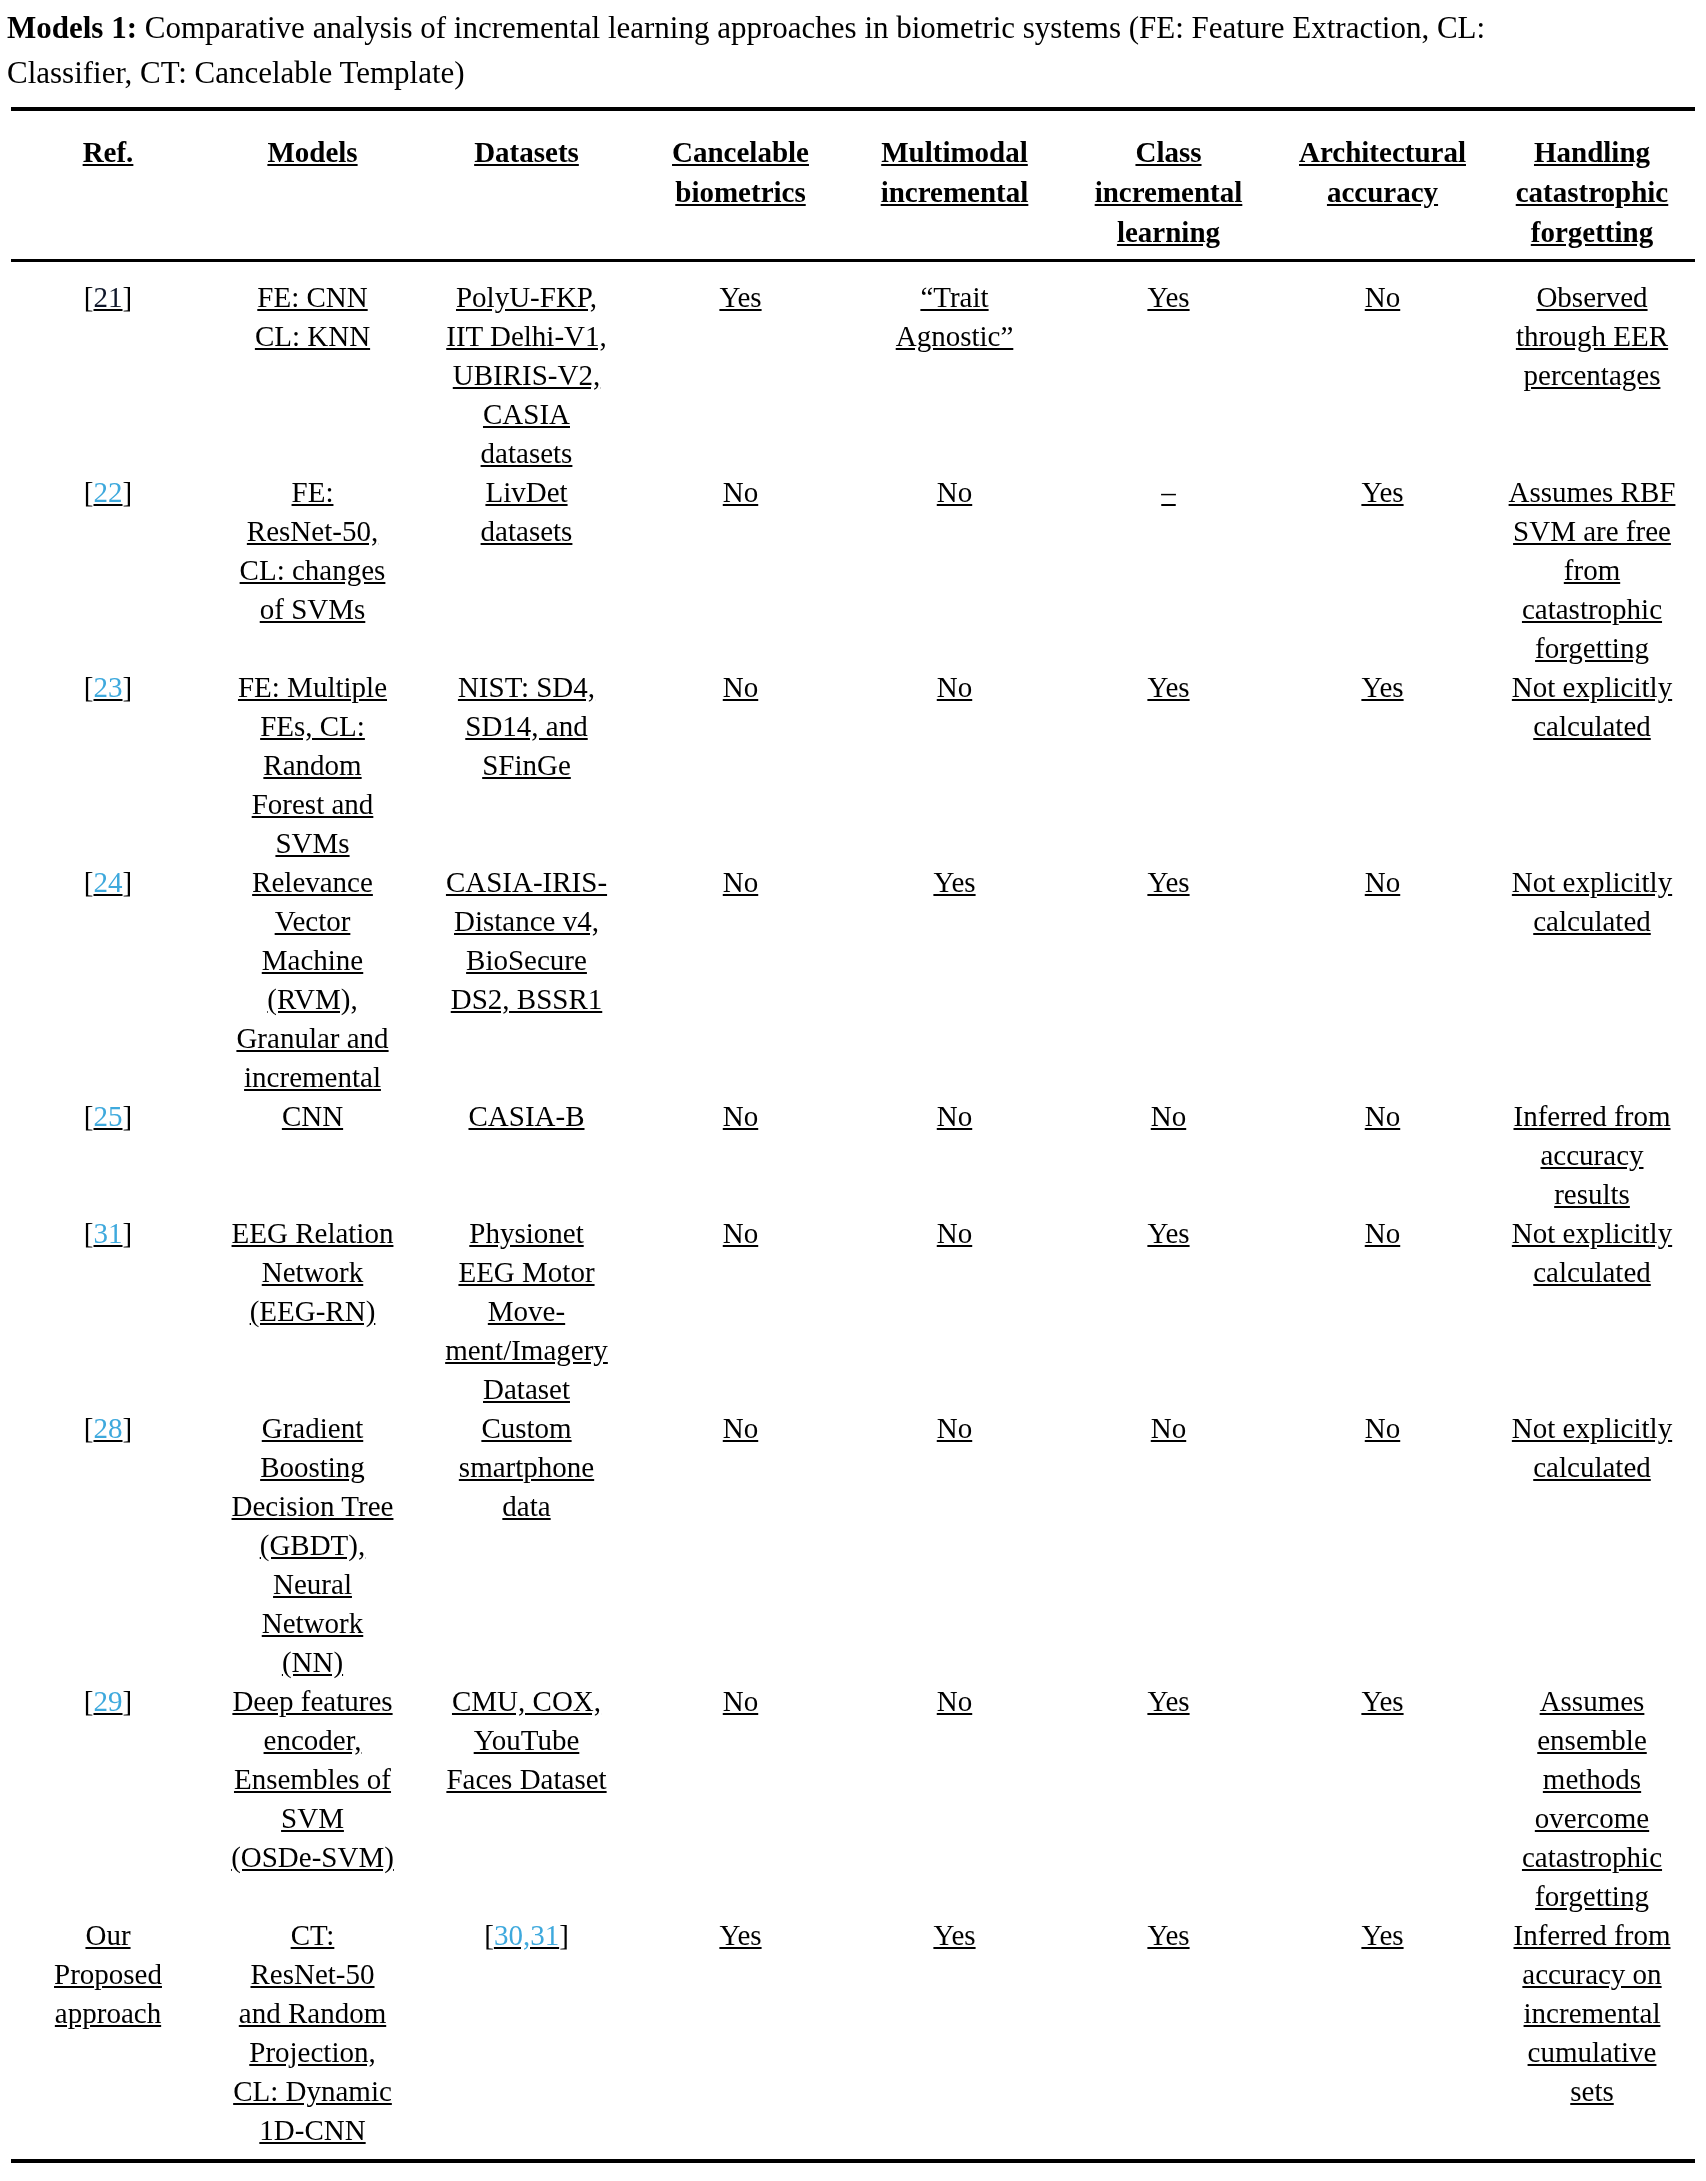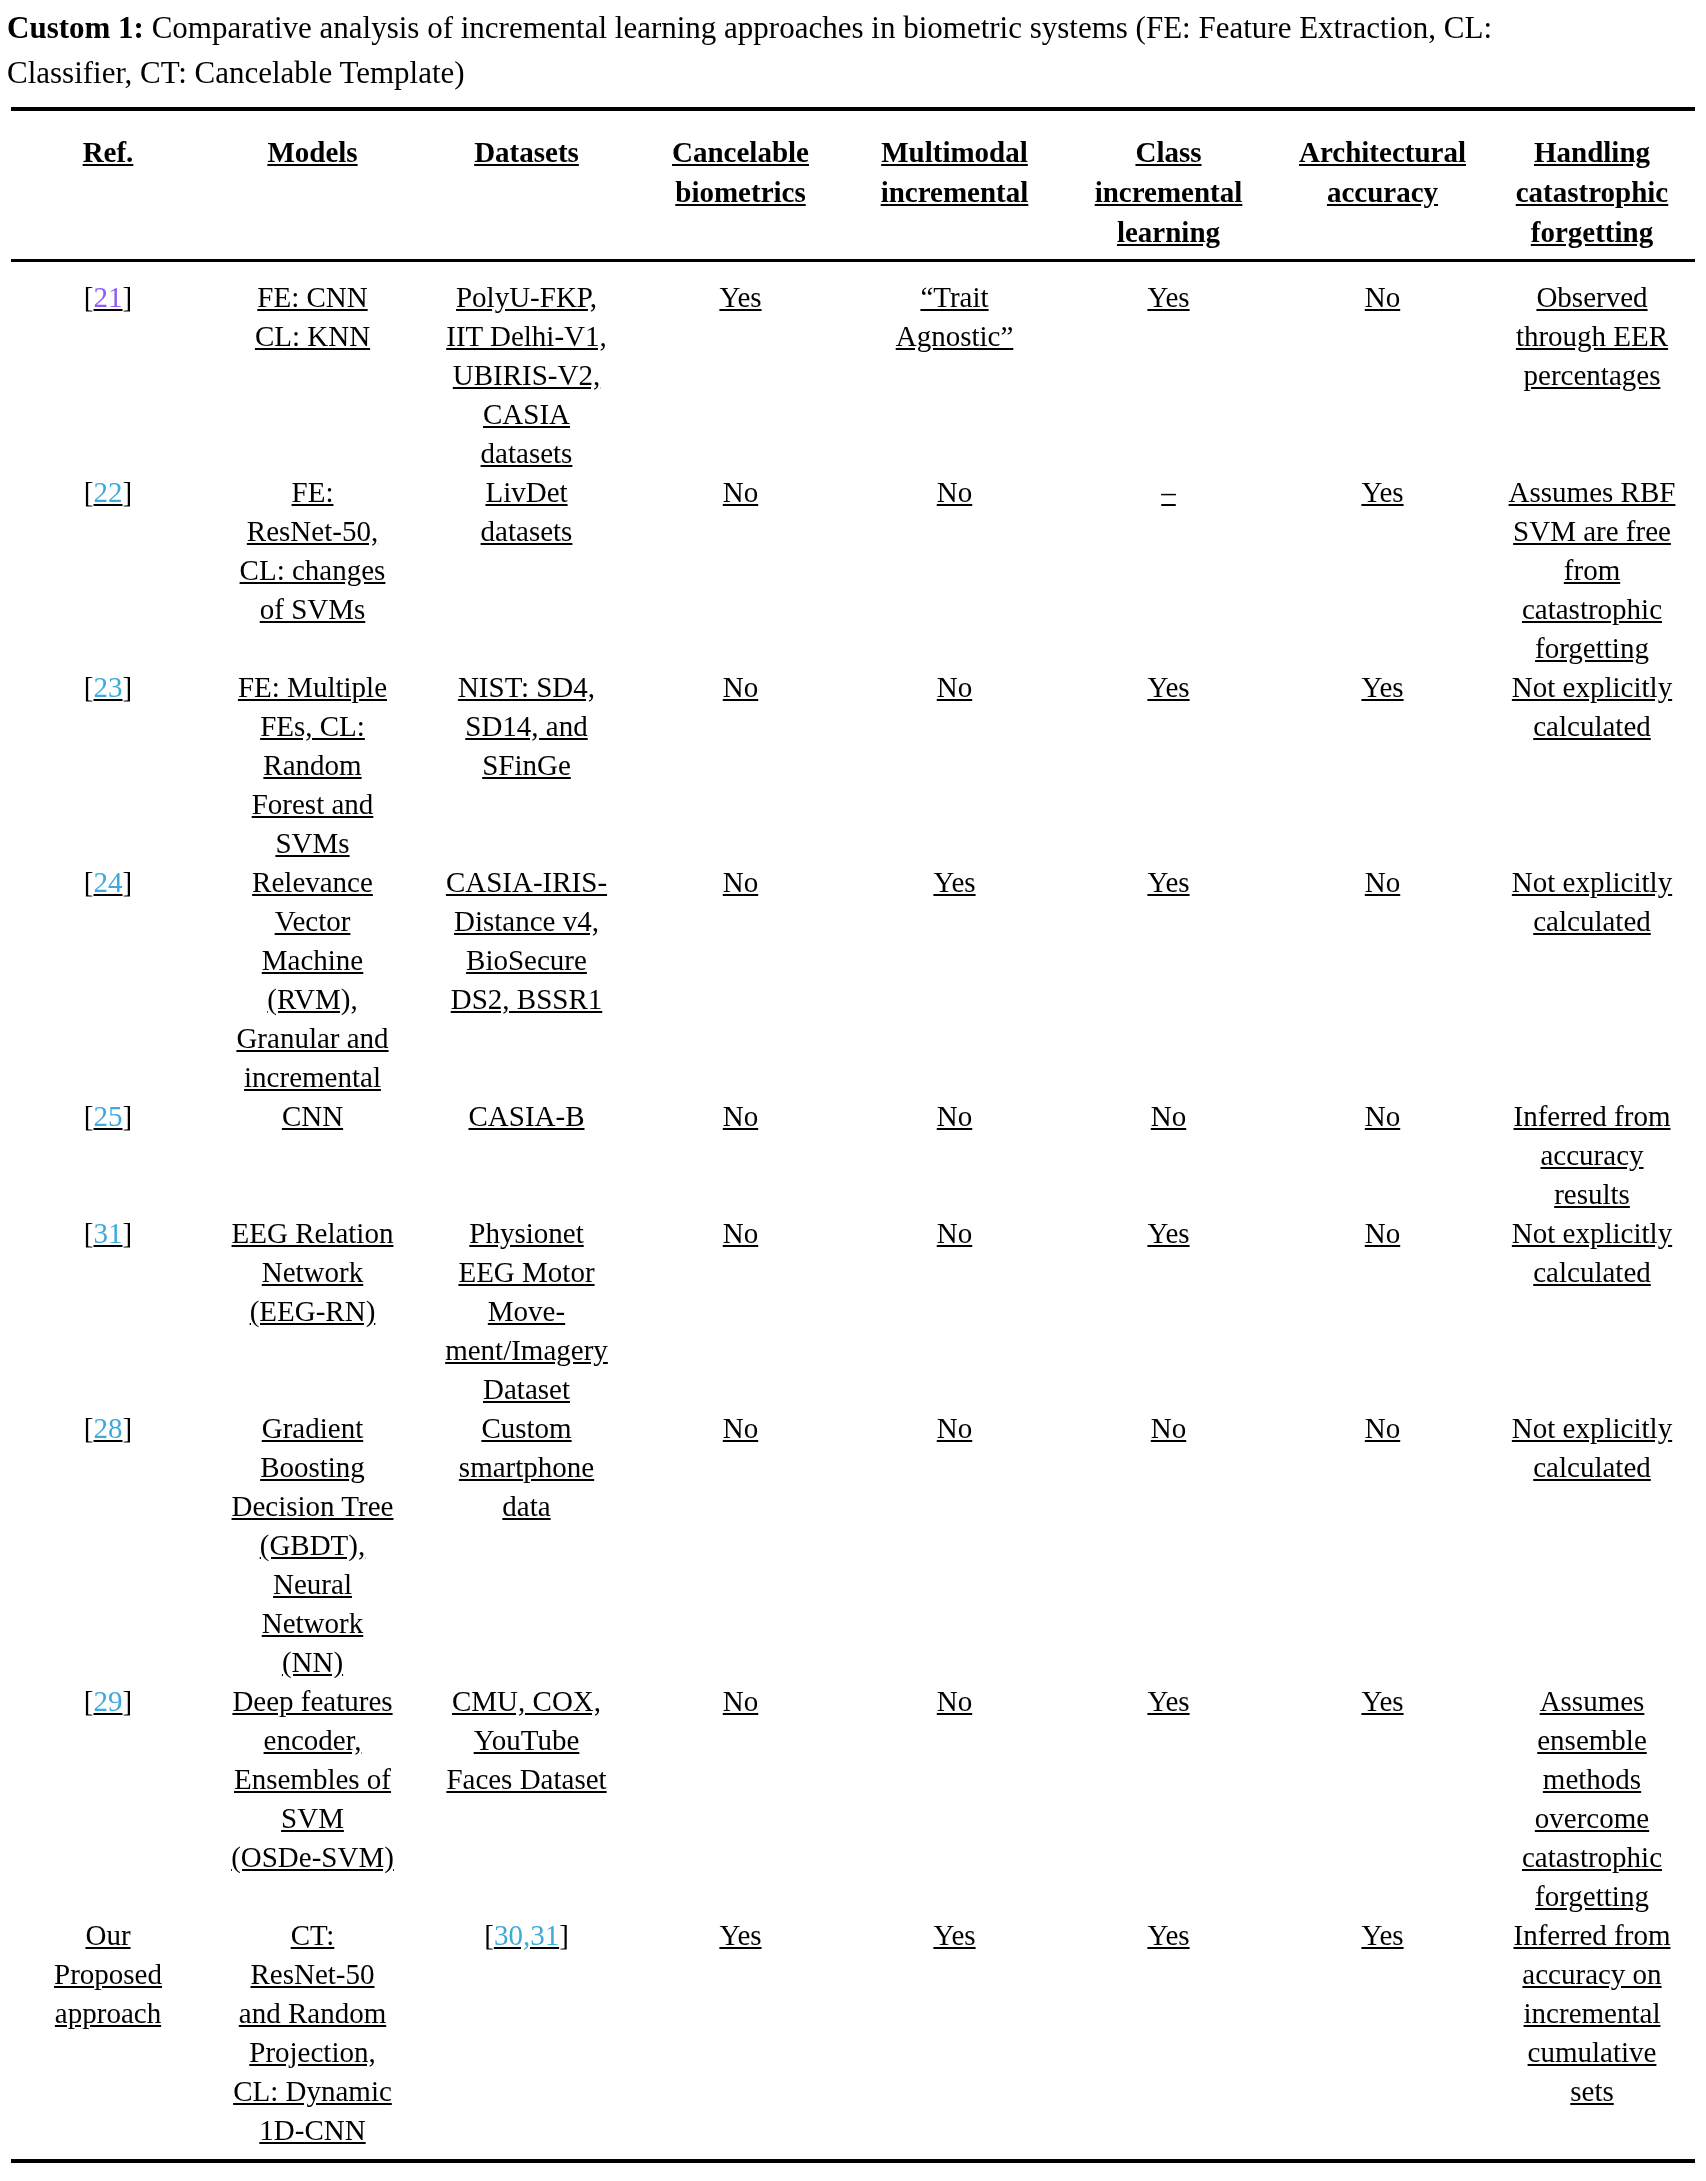--- a/index.html
+++ b/index.html
@@ -49,21 +49,21 @@
     padding: 0 3.5px;
     white-space: pre-line;
   }
   tbody tr:first-child td { padding-top: 15.7px; }
   tbody tr:last-child td  { padding-bottom: 8.7px; }
   .cite { cursor: pointer; }
 </style>
 </head>
 <body>
 
-<div class="title"><span class="bold">Custom 1:</span><span> Comparative analysis of incremental learning approaches in biometric systems (FE: Feature Extraction, CL:
+<div class="title"><span class="bold">Models 1:</span><span> Comparative analysis of incremental learning approaches in biometric systems (FE: Feature Extraction, CL:
 Classifier, CT: Cancelable Template)</span></div>
 
 <table class="cmp">
   <colgroup>
     <col class="c-ref">
       <col class="c-mid">
       <col class="c-mid">
       <col class="c-mid">
     <col class="c-mid">
       <col class="c-mid">
@@ -84,21 +84,21 @@
 learning</th>
       <th>Architectural
 accuracy</th>
       <th>Handling
 catastrophic
 forgetting</th>
     </tr>
   </thead>
   <tbody>
     <tr>
-      <td><span>[</span><span class="cite" style="color: #8b5cf6; margin-top: 24px;">21</span><span>]</span></td>
+      <td><span>[</span><span class="cite" style="color: #0f172a; margin-top: 24px;">21</span><span>]</span></td>
       <td>FE: CNN
 CL: KNN</td>
       <td>PolyU-FKP,
 IIT Delhi-V1,
 UBIRIS-V2,
 CASIA
 datasets</td>
       <td>Yes</td>
       <td>“Trait
 Agnostic”</td>

